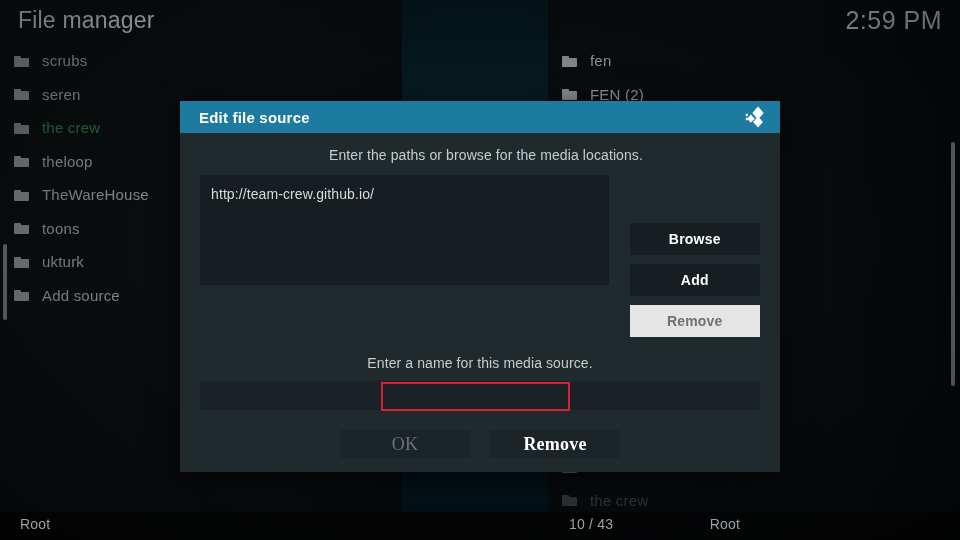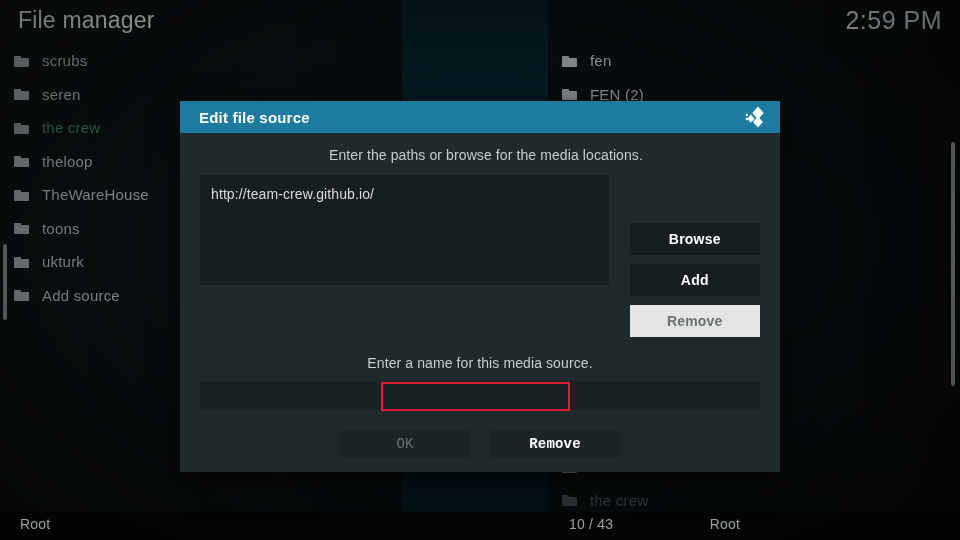--- a/index.html
+++ b/index.html
@@ -269,27 +269,27 @@
     display: flex;
     justify-content: center;
     gap: 20px;
     padding-top: 20px;
   }
   .action-btn {
     width: 130px;
     height: 28px;
     background: #1b2427;
     color: #ffffff;
-    font-size: 14px;
+    font-size: 18px;
     font-weight: bold;
     border: none;
     display: flex;
     align-items: center;
     justify-content: center;
-    font-family: Liberation Mono, monospace;
+    font-family: Liberation Serif, serif;
     letter-spacing: .2px;
   }
   .action-btn.disabled { color: #6b7274; font-weight: normal; }
 </style>
 </head>
 <body>
 
 <div id="screen">
 
   <div class="bg-left"></div>

